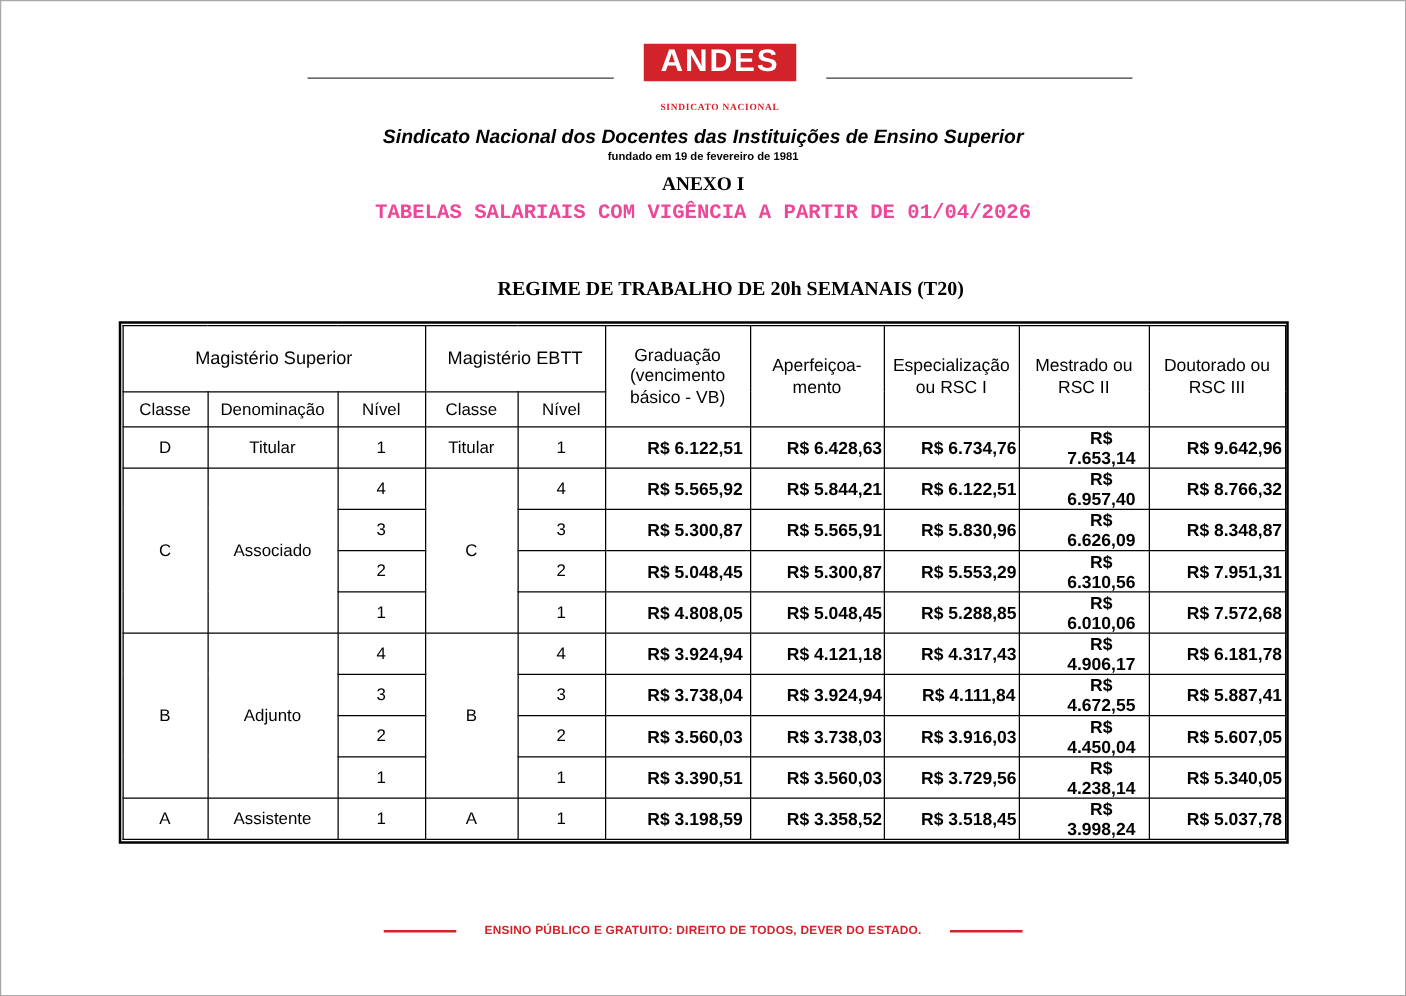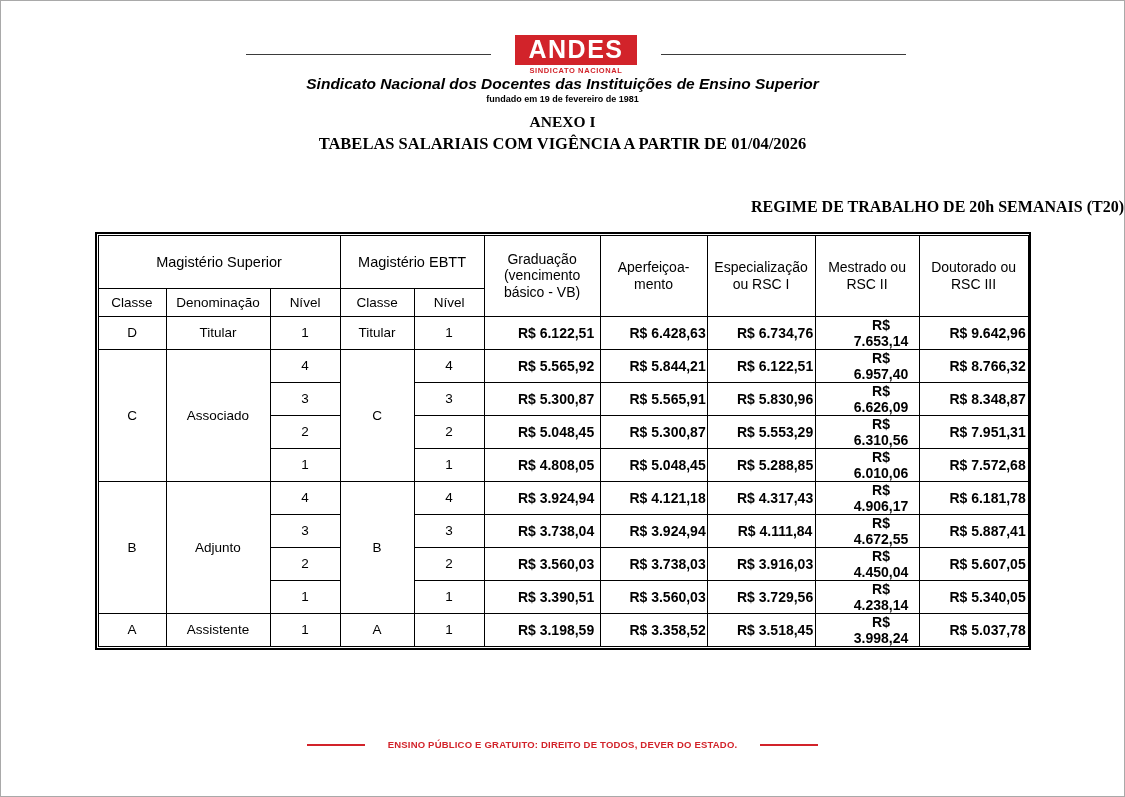--- a/index.html
+++ b/index.html
@@ -48,24 +48,26 @@
     letter-spacing: 1.5px;
     padding: 1px 13px 2px 13px;
     line-height: 1.08;
     font-family: "Liberation Sans", sans-serif;
   }
   .logo-sub {
     color: #d2232a;
     font-size: 7.5px;
     font-weight: bold;
     letter-spacing: 0.6px;
-    margin-top: 2px;
+    margin-top: 17px;
     line-height: 1;
+    font-family: Liberation Serif, serif;
   }
   .org-name {
+    margin-top: 11px;
     font-family: "Liberation Sans", sans-serif;
     font-style: italic;
     font-weight: bold;
     font-size: 15.5px;
     color: #000000;
   }
   .org-founded {
     margin-top: 1px;
     font-family: "Liberation Sans", sans-serif;
     font-weight: bold;
@@ -74,28 +76,28 @@
   }
   .annex {
     margin-top: 9px;
     font-family: Liberation Serif, serif;
     font-weight: bold;
     font-size: 15.5px;
     color: #000000;
   }
   .subtitle {
     margin-top: 3px;
-    font-family: Liberation Serif, serif;
+    font-family: Liberation Mono, monospace;
     font-weight: bold;
     font-size: 16.5px;
-    color: #000000;
+    color: #ec4899;
   }
   .regime {
     margin-top: 44px;
-    text-align: right;
+    text-align: center;
     font-family: "Liberation Serif", serif;
     font-weight: bold;
     font-size: 16px;
     color: #000000;
     margin-left: 44px;
   }
 
   
   .table-wrap {
     position: relative;

